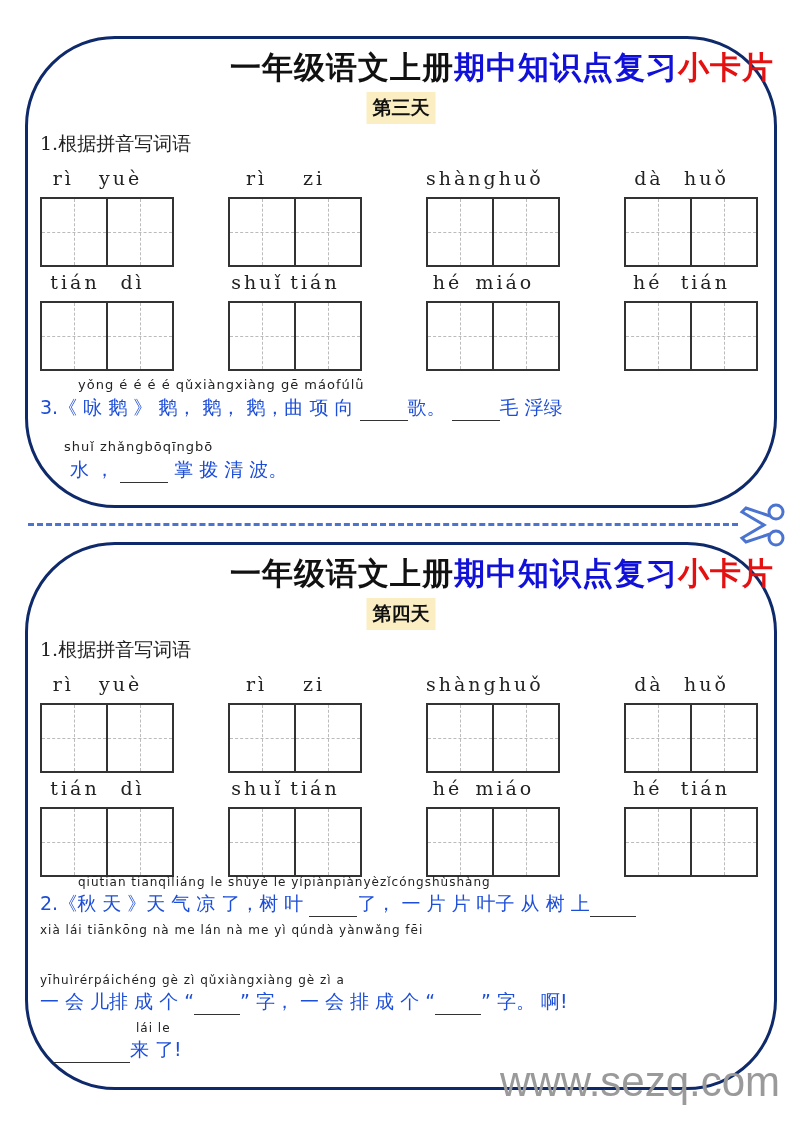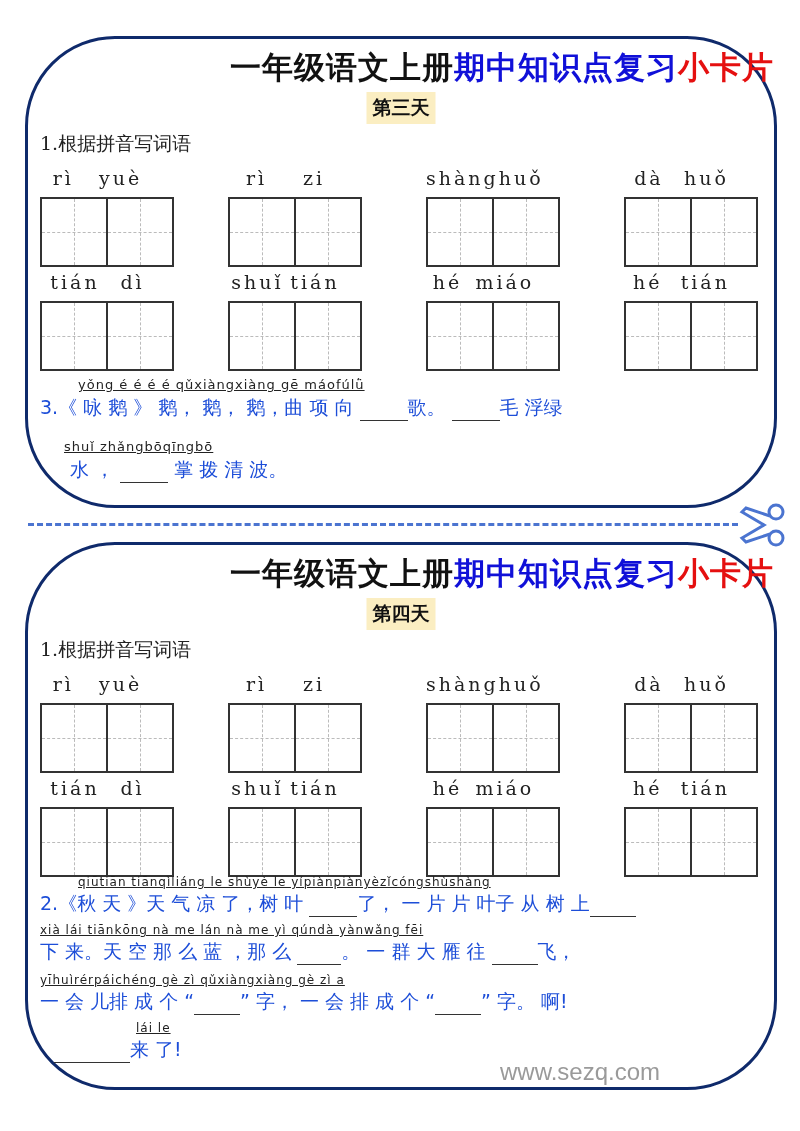--- a/index.html
+++ b/index.html
@@ -18,25 +18,25 @@
   .q1 { position:absolute; left:12px; top:92px; font-family:"DejaVu Serif", serif; font-size:19px; color:#222; }
   .word { position:absolute; width:115px; }
   .py { font-family:"DejaVu Serif", serif; font-size:19px; letter-spacing:3px; height:24px;
         display:flex; justify-content:space-around; color:#222; }
   .boxes { display:flex; border:2px solid #333; height:66px; width:130px; margin-top:6px; }
   .cell { flex:1; position:relative; }
   .cell + .cell { border-left:2px solid #333; }
   .cell::before { content:""; position:absolute; left:50%; top:0; bottom:0; border-left:1px dashed #bbb; }
   .cell::after { content:""; position:absolute; top:50%; left:0; right:0; border-top:1px dashed #bbb; }
   .line { position:absolute; left:12px; font-size:19px; color:#1d4ed8; white-space:nowrap; }
-  .pyl { position:absolute; font-size:13px; color:#222; white-space:nowrap; letter-spacing:1px;text-decoration:underline; }
+  .pyl { position:absolute; font-size:13px; color:#222; white-space:nowrap; letter-spacing:1px; }
   .blank { display:inline-block; border-bottom:1.5px solid #333; height:18px; vertical-align:bottom; }
   .cutline { position:absolute; left:28px; top:523px; width:710px; border-top:3px dashed #4b74d0; }
   .scissors { position:absolute; left:738px; top:502px; width:50px; height:46px; }
-  .watermark { position:absolute; left:500px; top:1058px; font-size:24px; color:#9a9a9a;
+  .watermark { position:absolute; left:500px; top:1058px; font-size:42px; color:#9a9a9a;
                font-family:"Liberation Sans", sans-serif; }
 </style>
 </head>
 <body>
 
 <div class="card card1">
   <div class="title">
     <span class="t1">一年级语文上册</span><span class="t2">期中知识点复习</span><span class="t3">小卡片</span>
   </div>
   <div class="day">第三天</div>
@@ -233,25 +233,20 @@
         <div class="cell"></div>
       </div>
     </div>
 
   <div class="pyl" style="left:50px;top:330px;font-size:12px">qiūtiān  tiānqìliáng le  shùyè                  le     yípiànpiànyèzǐcóngshùshàng</div>
   <div class="line" style="top:346px">
     <span>2.《秋 天 》天 气 凉 了，树 叶</span>
     <span class="blank" style="width:48px"></span><span>了， 一 片 片 叶子 从 树 上</span><span class="blank" style="width:46px"></span>
   </div>
   <div class="pyl" style="left:12px;top:378px;font-size:12px">xià lái   tiānkōng nà me lán   nà me                 yì qúndà yànwǎng        fēi</div>
-  <div class="line" style="top:394px">
-    <span>下 来。天  空  那 么 蓝 ，那 么</span>
-    <span class="blank" style="width:44px"></span><span>。  一 群 大 雁  往</span>
-    <span class="blank" style="width:46px"></span><span>飞，</span>
-  </div>
   <div class="pyl" style="left:12px;top:428px;font-size:12px">yīhuìrérpáichéng gè              zì      qǔxiàngxiàng gè              zì      a</div>
   <div class="line" style="top:444px">
     <span>一 会 儿排  成  个 “</span><span class="blank" style="width:46px"></span><span>”  字， 一 会 排  成  个 “</span><span class="blank" style="width:46px"></span><span>”  字。 啊!</span>
   </div>
   <div class="pyl" style="left:108px;top:476px;font-size:12px">lái  le</div>
   <div class="line" style="top:492px;left:26px">
     <span class="blank" style="width:76px"></span><span>来  了!</span>
   </div>
 </div>
 

